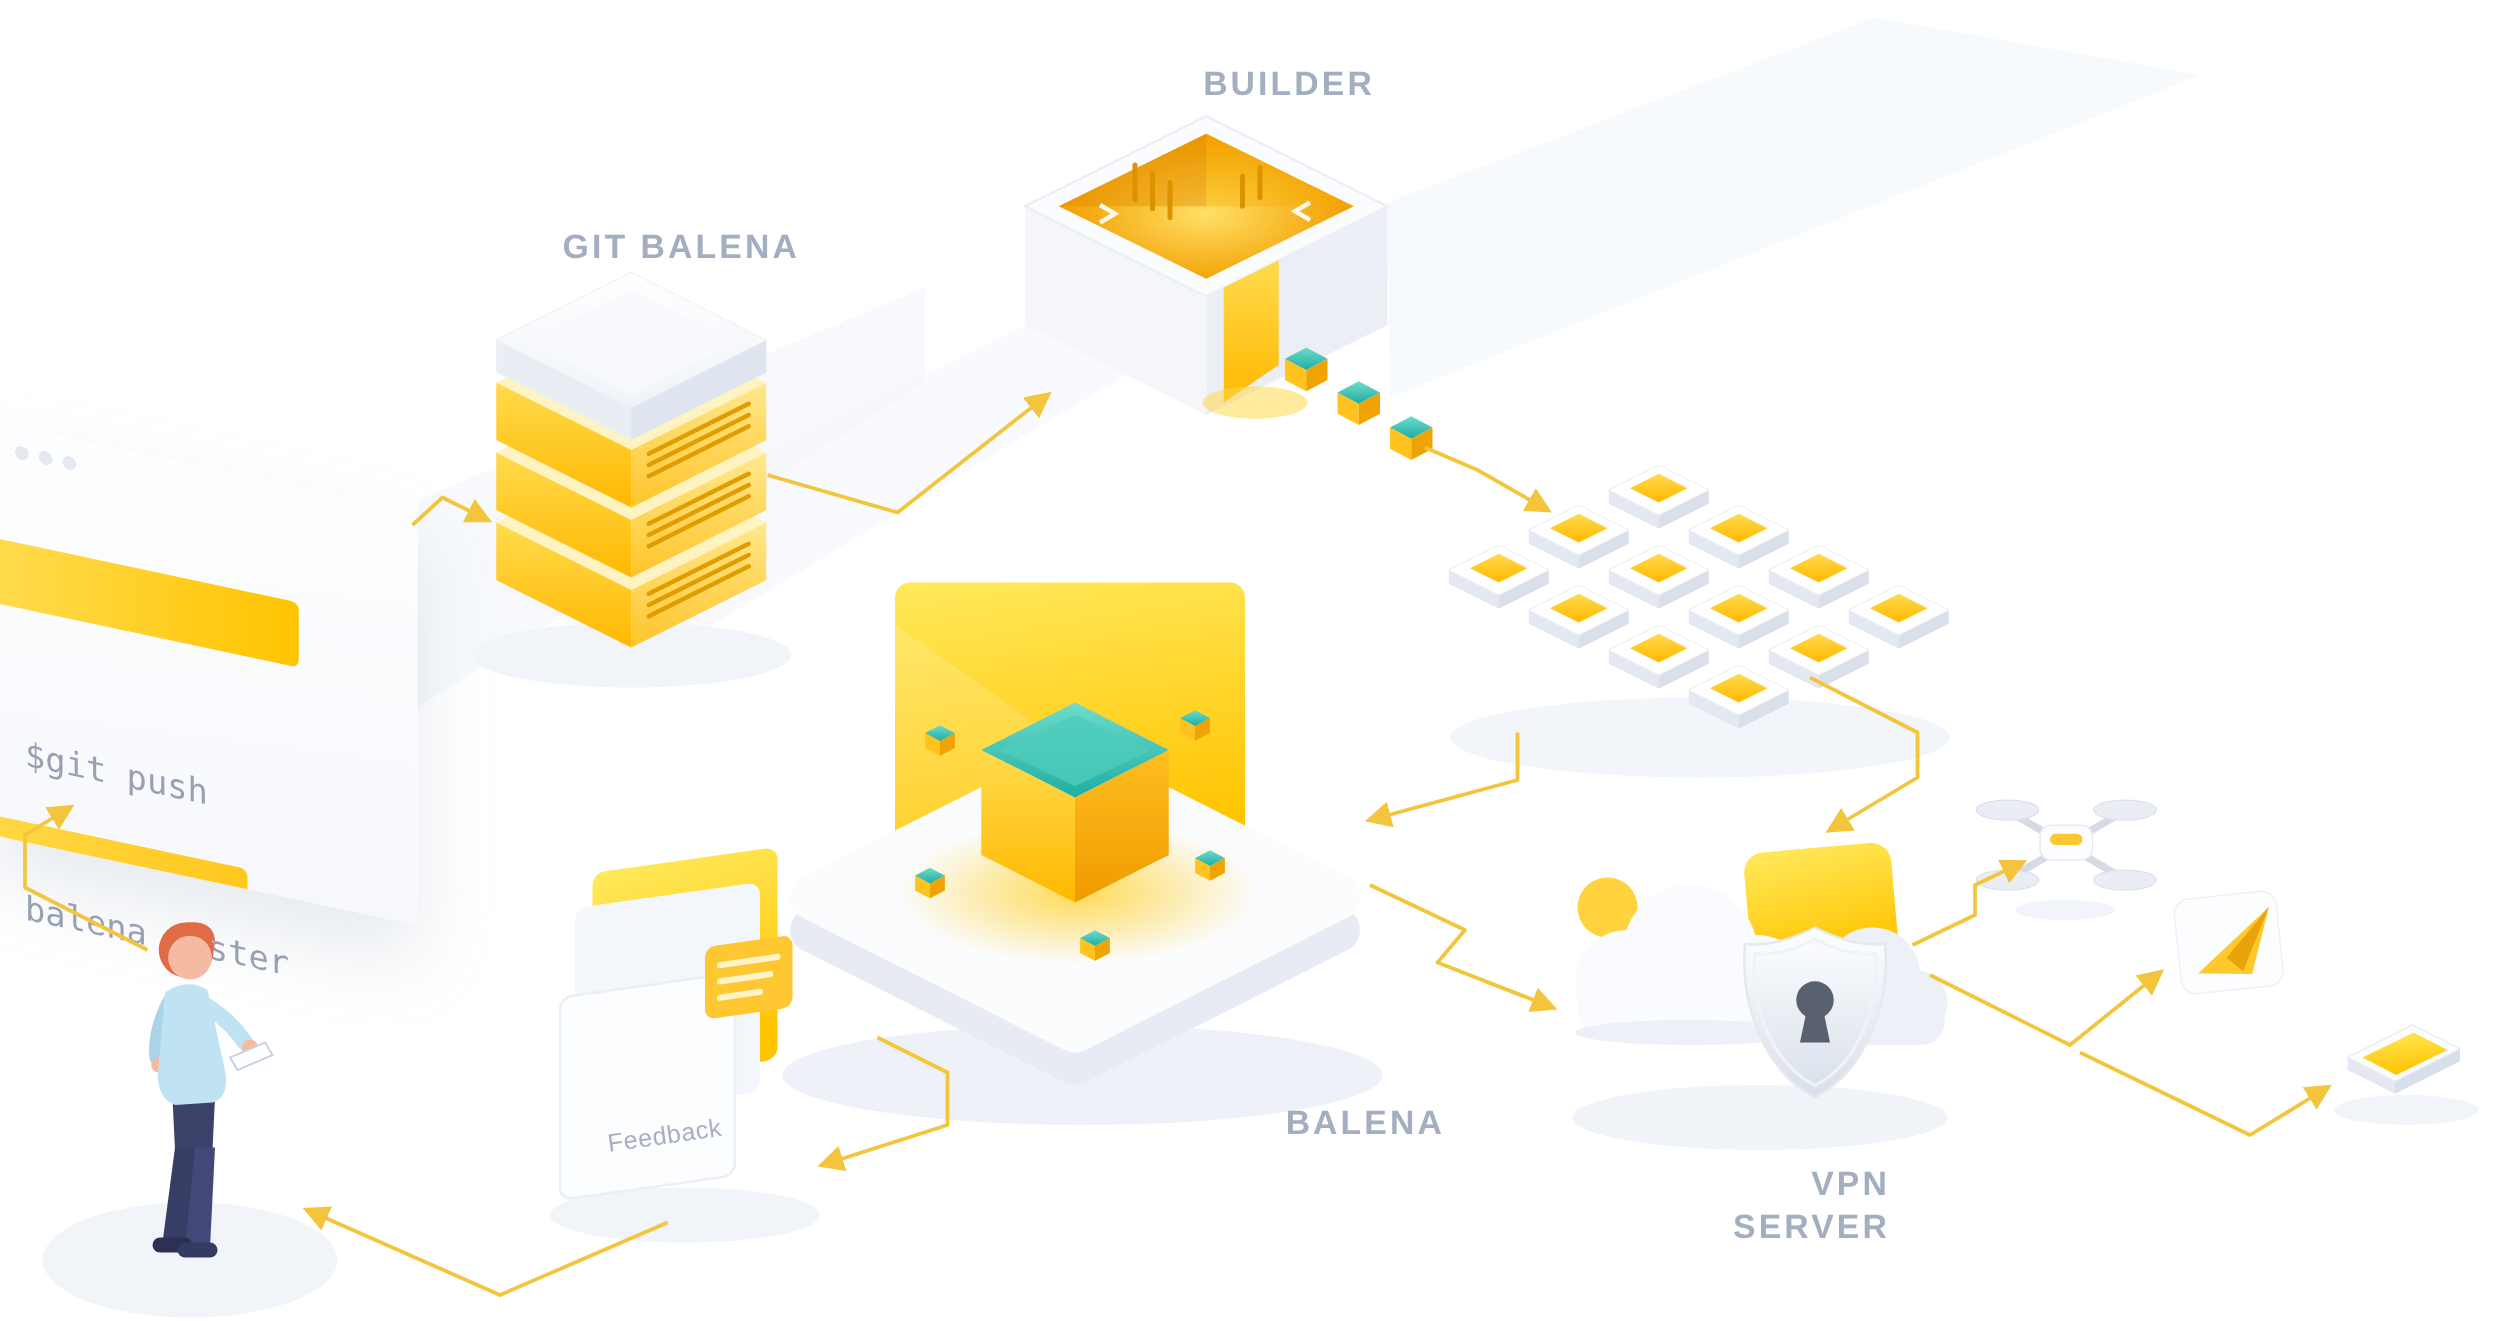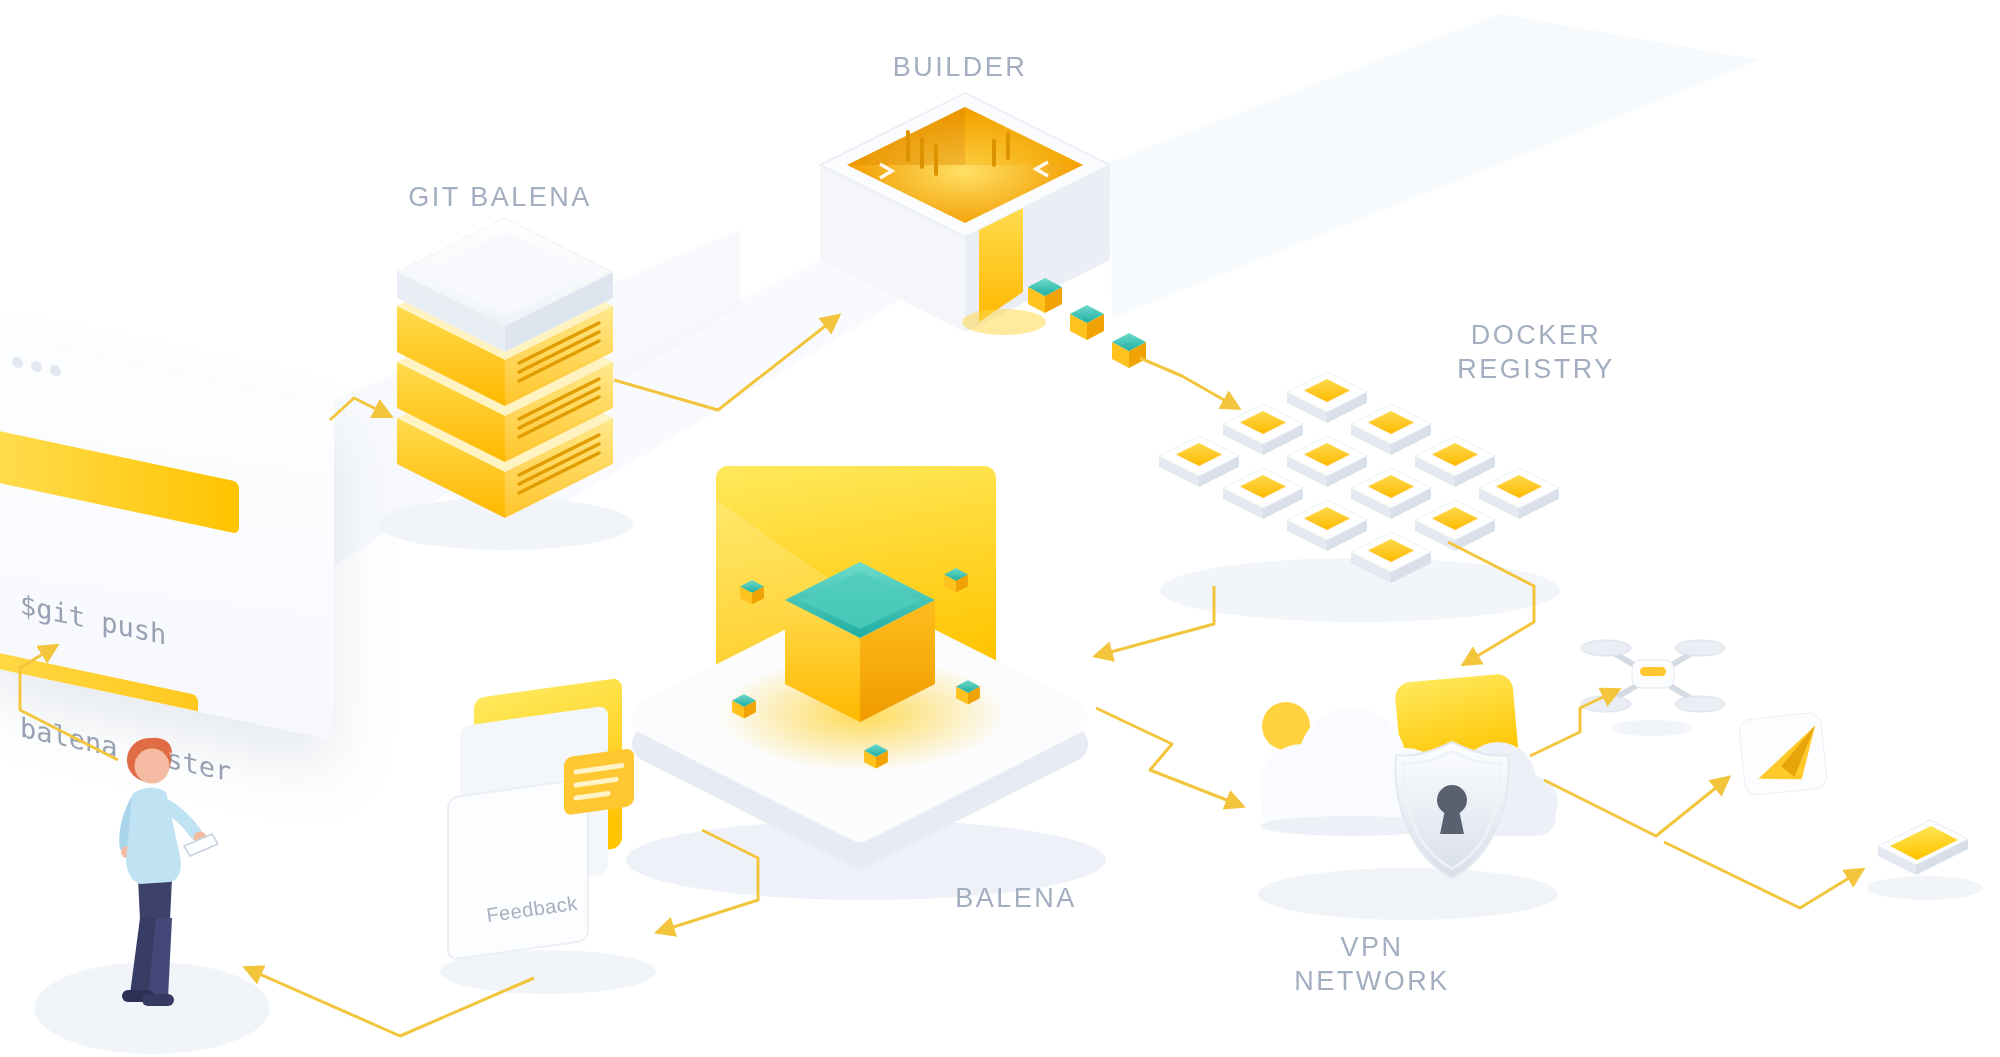--- a/index.html
+++ b/index.html
@@ -17,22 +17,22 @@
   .term-dots i { width:11px; height:11px; border-radius:50%; background:#E3E9F1; display:block; }
   .term-band { position:absolute; left:0; top:92px; width:72%; height:52px;
                background:linear-gradient(90deg,#FFDC4F,#FFC400); border-radius:0 6px 6px 0; }
   .term-bottom { position:absolute; left:0; bottom:0; width:60%; height:16px;
                  background:linear-gradient(90deg,#FFD844,#FFC81E); border-radius:0 6px 0 8px; }
   .term-text { position:absolute; left:26px; top:158px;
                font-family:"DejaVu Sans Mono","Liberation Mono",monospace;
                font-size:27px; line-height:41px; color:#97A1B3; white-space:pre; }
 
   
-  .lbl { position:absolute; color:#A3AEC0; font-weight:400; font-size:27px;
-         letter-spacing:2.5px; text-align:center; line-height:34px; }
+  .lbl { position:absolute; color:#A3AEC0; font-weight:700; font-size:27px;
+         letter-spacing:2.5px; text-align:right; line-height:34px; }
   .feedback-lbl { position:absolute; left:472px; top:898px; width:120px; text-align:center;
                   color:#A6B0C0; font-size:20px; letter-spacing:.5px; font-weight:400;
                   transform:rotate(-8deg); }
 </style>
 </head>
 <body>
 
 <div class="canvas">
 
   <svg class="layer" width="2000" height="1057">
@@ -276,26 +276,22 @@
       <path d="M 702,830 L 758,858 L 758,900 L 658,932" marker-end="url(#ah)"></path>
       <path d="M 534,978 L 400,1036 L 246,968" marker-end="url(#ah)"></path>
       <path d="M 1530,756 L 1580,732 L 1580,708 L 1618,690" marker-end="url(#ah)"></path>
       <path d="M 1544,780 L 1656,836 L 1728,778" marker-end="url(#ah)"></path>
       <path d="M 1664,842 L 1800,908 L 1862,870" marker-end="url(#ah)"></path>
     </g>
   </svg>
 
   <div class="lbl" style="left:360px;top:180px;width:280px">GIT BALENA</div>
   <div class="lbl" style="left:820px;top:50px;width:280px">BUILDER</div>
-  <div class="lbl" style="left:1396px;top:318px;width:280px">
-    <div>DOCKER</div>
-    <div>REGISTRY</div>
-  </div>
   <div class="lbl" style="left:876px;top:881px;width:280px">
     <div>BALENA</div>
   </div>
   <div class="lbl" style="left:1232px;top:930px;width:280px">
     <div>VPN</div>
-    <div>NETWORK</div>
+    <div>SERVER</div>
   </div>
   <div class="feedback-lbl">Feedback</div>
 
 </div>
 
 </body></html>

